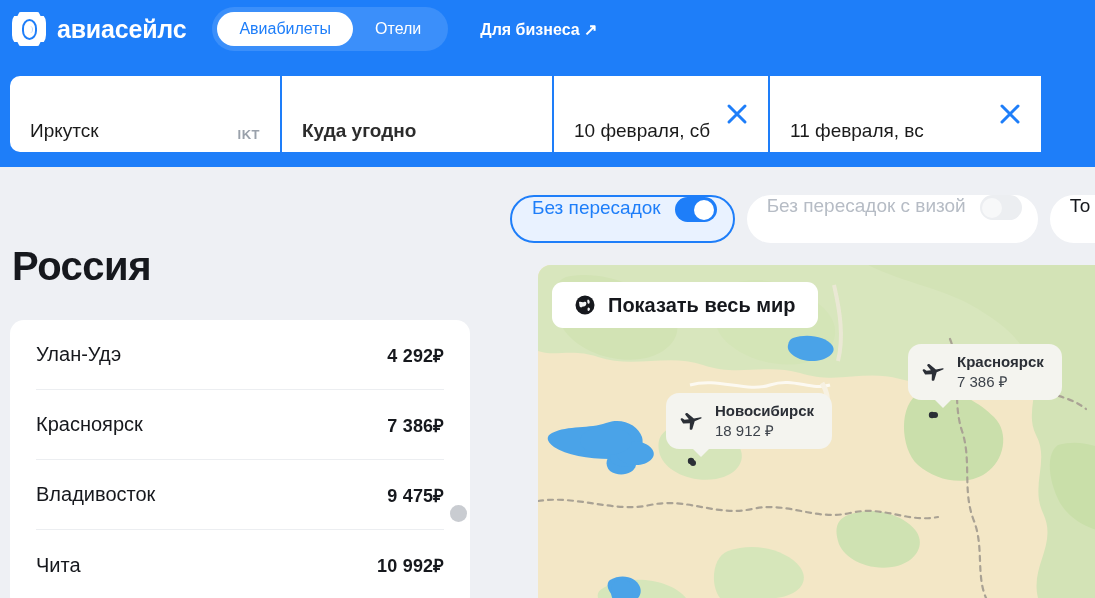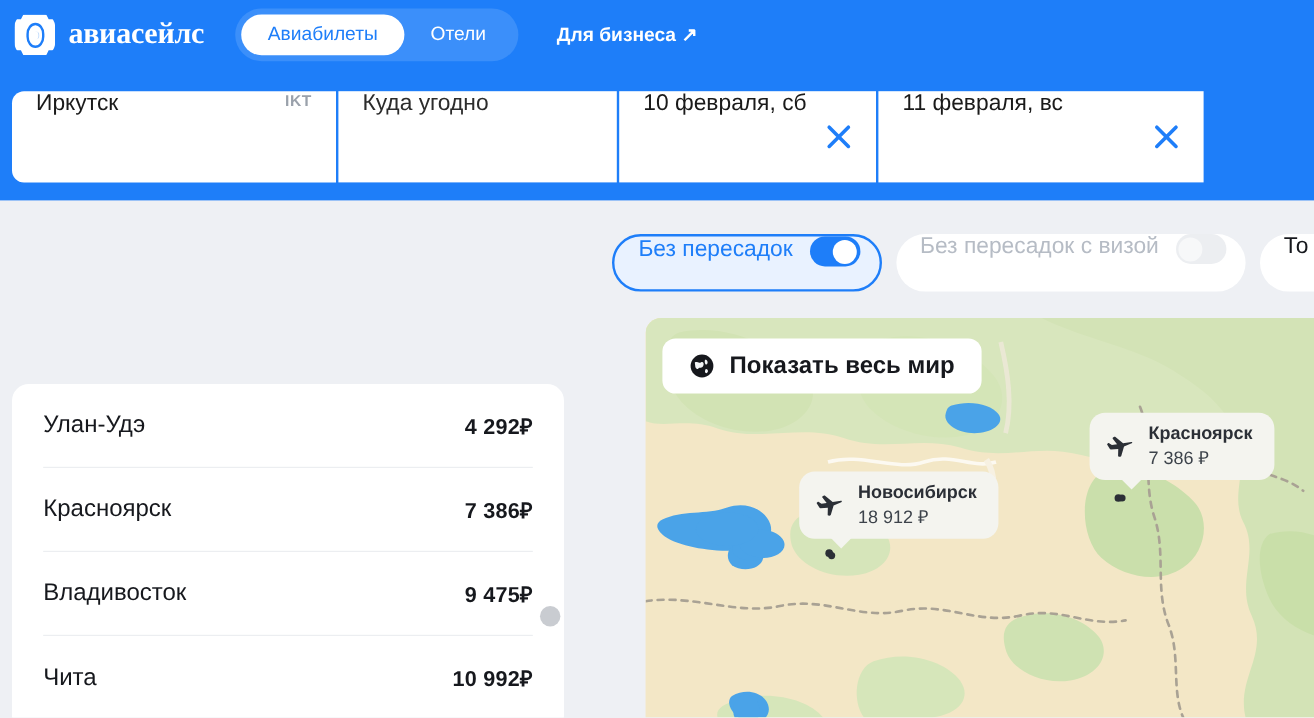--- a/index.html
+++ b/index.html
@@ -18,21 +18,20 @@
     background: #1e7ef9;
   }
   .nav {
     position: absolute; left: 0; top: 0;
     width: 100%; height: 58px;
     display: flex; align-items: center;
   }
   .logo-wrap {
     display: flex; align-items: center; gap: 11px;
     margin-left: 12px;
-    font-family: Liberation Serif, serif;
   }
   .logo-mark {
     width: 34px; height: 34px;
     background: #ffffff;
     border-radius: 9px 9px 9px 9px / 11px 11px 11px 11px;
     position: relative;
     clip-path: polygon(0% 12%, 16% 12%, 22% 0%, 78% 0%, 84% 12%, 100% 12%,
                        100% 88%, 84% 88%, 78% 100%, 22% 100%, 16% 88%, 0% 88%);
     display: flex; align-items: center; justify-content: center;
   }
@@ -79,26 +78,26 @@
 
   
   .searchbar {
     position: absolute; left: 10px; top: 76px;
     width: 1085px; height: 76px;
     display: flex;
   }
   .sfield {
     background: #ffffff;
     height: 76px;
-    display: flex; align-items: flex-start;
+    display: flex; align-items: flex-end;
     position: relative;
-    padding: 0 20px;
+    padding: 10px 20px;
   }
   .sfield.origin      { width: 270px; border-radius: 10px 0 0 10px; }
-  .sfield.dest        { width: 232px; margin-left: 2px; }
+  .sfield.dest        { width: 270px; margin-left: 2px; font-weight: bold; }
   .sfield.date-there  { width: 214px; margin-left: 2px; }
   .sfield.date-back   { width: 271px; margin-left: 2px; }
   .sfield-value {
     font-size: 19px; color: #1a1a1a;
     white-space: nowrap;
   }
   .sfield-value.placeholder { color: #2c2c2c; }
   .sfield-code {
     position: absolute; right: 20px;
     font-size: 13px; font-weight: 700; color: #9aa1ab;
@@ -298,20 +297,21 @@
           </svg>
         </span>
       </div>
 
     </div>
   </div>
 
   <div class="content">
 
 
+    <div class="page-title">Россия</div>
 
     <div class="city-card">
       <div class="city-list">
         <div class="city-row">
           <span class="city-name">Улан-Удэ</span>
           <span class="city-price">4 292₽</span>
         </div>
         <div class="city-row">
           <span class="city-name">Красноярск</span>
           <span class="city-price">7 386₽</span>

